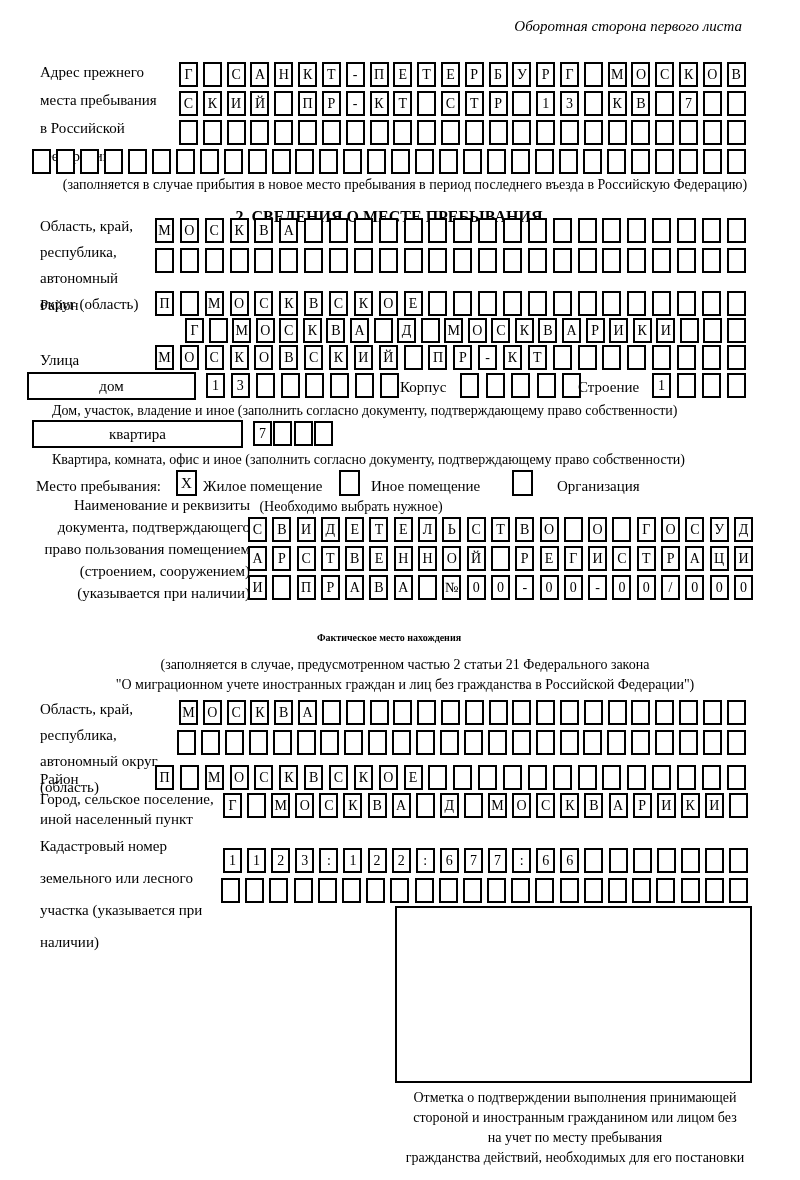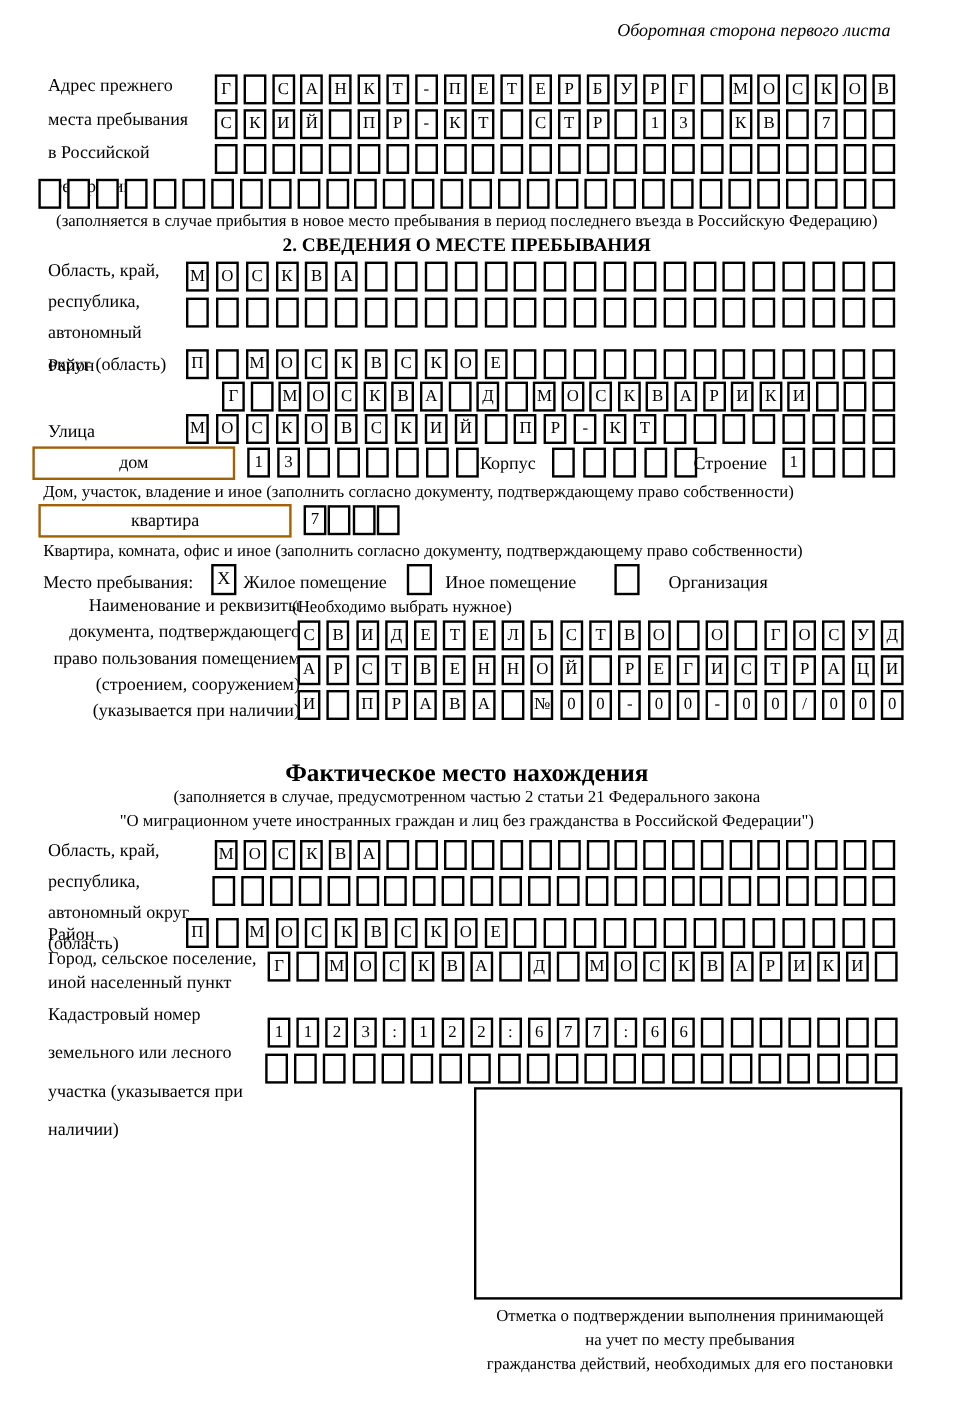--- a/index.html
+++ b/index.html
@@ -1,27 +1,27 @@
 <!DOCTYPE html>
 <html><head>
 <meta charset="utf-8">
 <style>
   html,body{margin:0;padding:0;background:#ffffff;}
   .page{position:relative;width:800px;height:1180px;background:#ffffff;
         font-family:"Liberation Serif","DejaVu Serif",serif;color:#000;overflow:hidden;}
   .abs{position:absolute;}
   .label{font-size:15px;line-height:28px;}
   .lbl1{font-size:15px;line-height:20px;}
-  .small{font-size:14px;}
+  .small{font-size:14px;margin-left:16px;}
   .center{text-align:center;}
   .bold{font-weight:bold;}
   .cellrow{position:absolute;display:flex;justify-content:space-between;}
   .cell{flex:0 0 auto;width:19px;height:25px;border:2px solid #000;box-sizing:border-box;
         display:flex;align-items:center;justify-content:center;font-size:14px;background:#fff;}
-  .bigbox{position:absolute;border:2px solid #a16207;box-sizing:border-box;background:#fff;
+  .bigbox{position:absolute;border:2px solid #000000;box-sizing:border-box;background:#fff;
         display:flex;align-items:center;justify-content:center;font-size:15px;}
   .checkbox{position:absolute;width:21px;height:26px;border:2px solid #000;box-sizing:border-box;
         display:flex;align-items:center;justify-content:center;font-size:15px;background:#fff;}
   .stampbox{position:absolute;border:2px solid #000;box-sizing:border-box;background:#fff;}
   .capline{font-size:14px;line-height:20px;text-align:center;}
 </style>
 </head>
 <body>
 
 <div class="page">
@@ -134,21 +134,21 @@
       <div class="cell"></div>
       <div class="cell"></div>
       <div class="cell"></div>
       <div class="cell"></div>
       <div class="cell"></div>
       <div class="cell"></div>
       <div class="cell"></div>
     </div>
   <div class="abs small center" style="left:32px;top:177px;width:714px;">(заполняется в случае прибытия в новое место пребывания в период последнего въезда в Российскую Федерацию)</div>
 
-  <div class="abs center bold" style="left:32px;top:196px;width:714px;font-size:16px;">2. СВЕДЕНИЯ О МЕСТЕ ПРЕБЫВАНИЯ</div>
+  <div class="abs center bold" style="left:32px;top:208px;width:714px;font-size:16px;">2. СВЕДЕНИЯ О МЕСТЕ ПРЕБЫВАНИЯ</div>
 
   <div class="abs" style="left:40px;top:213px;width:112px;font-size:15px;line-height:26px;">Область, край, республика, автономный округ (область)</div>
   <div class="cellrow" style="left:155px;top:218px;width:591px;">
       <div class="cell">М</div>
       <div class="cell">О</div>
       <div class="cell">С</div>
       <div class="cell">К</div>
       <div class="cell">В</div>
       <div class="cell">А</div>
       <div class="cell"></div>
@@ -390,21 +390,21 @@
       <div class="cell">0</div>
       <div class="cell">-</div>
       <div class="cell">0</div>
       <div class="cell">0</div>
       <div class="cell">/</div>
       <div class="cell">0</div>
       <div class="cell">0</div>
       <div class="cell">0</div>
     </div>
 
-  <div class="abs center bold" style="left:32px;top:632px;width:714px;font-size:21px;">Фактическое место нахождения</div>
+  <div class="abs center bold" style="left:32px;top:632px;width:714px;font-size:10px;">Фактическое место нахождения</div>
   <div class="abs small center" style="left:32px;top:657px;width:714px;">(заполняется в случае, предусмотренном частью 2 статьи 21 Федерального закона</div>
   <div class="abs small center" style="left:32px;top:677px;width:714px;">"О миграционном учете иностранных граждан и лиц без гражданства в Российской Федерации")</div>
 
   <div class="abs" style="left:40px;top:696px;width:140px;font-size:15px;line-height:26px;">Область, край, республика, автономный округ (область)</div>
   <div class="cellrow" style="left:179px;top:700px;width:567px;">
       <div class="cell">М</div>
       <div class="cell">О</div>
       <div class="cell">С</div>
       <div class="cell">К</div>
       <div class="cell">В</div>
@@ -555,17 +555,18 @@
       <div class="cell"></div>
       <div class="cell"></div>
       <div class="cell"></div>
       <div class="cell"></div>
       <div class="cell"></div>
     </div>
 
   <div class="stampbox" style="left:395px;top:906px;width:357px;height:177px;"></div>
   <div class="abs" style="left:388px;top:1088px;width:374px;">
     <div class="capline">Отметка о подтверждении выполнения принимающей</div>
+    <div class="capline">стороной и иностранным гражданином или лицом без</div>
     <div class="capline">на учет по месту пребывания</div>
     <div class="capline">гражданства действий, необходимых для его постановки</div>
   </div>
 
 </div>
 
 </body></html>

